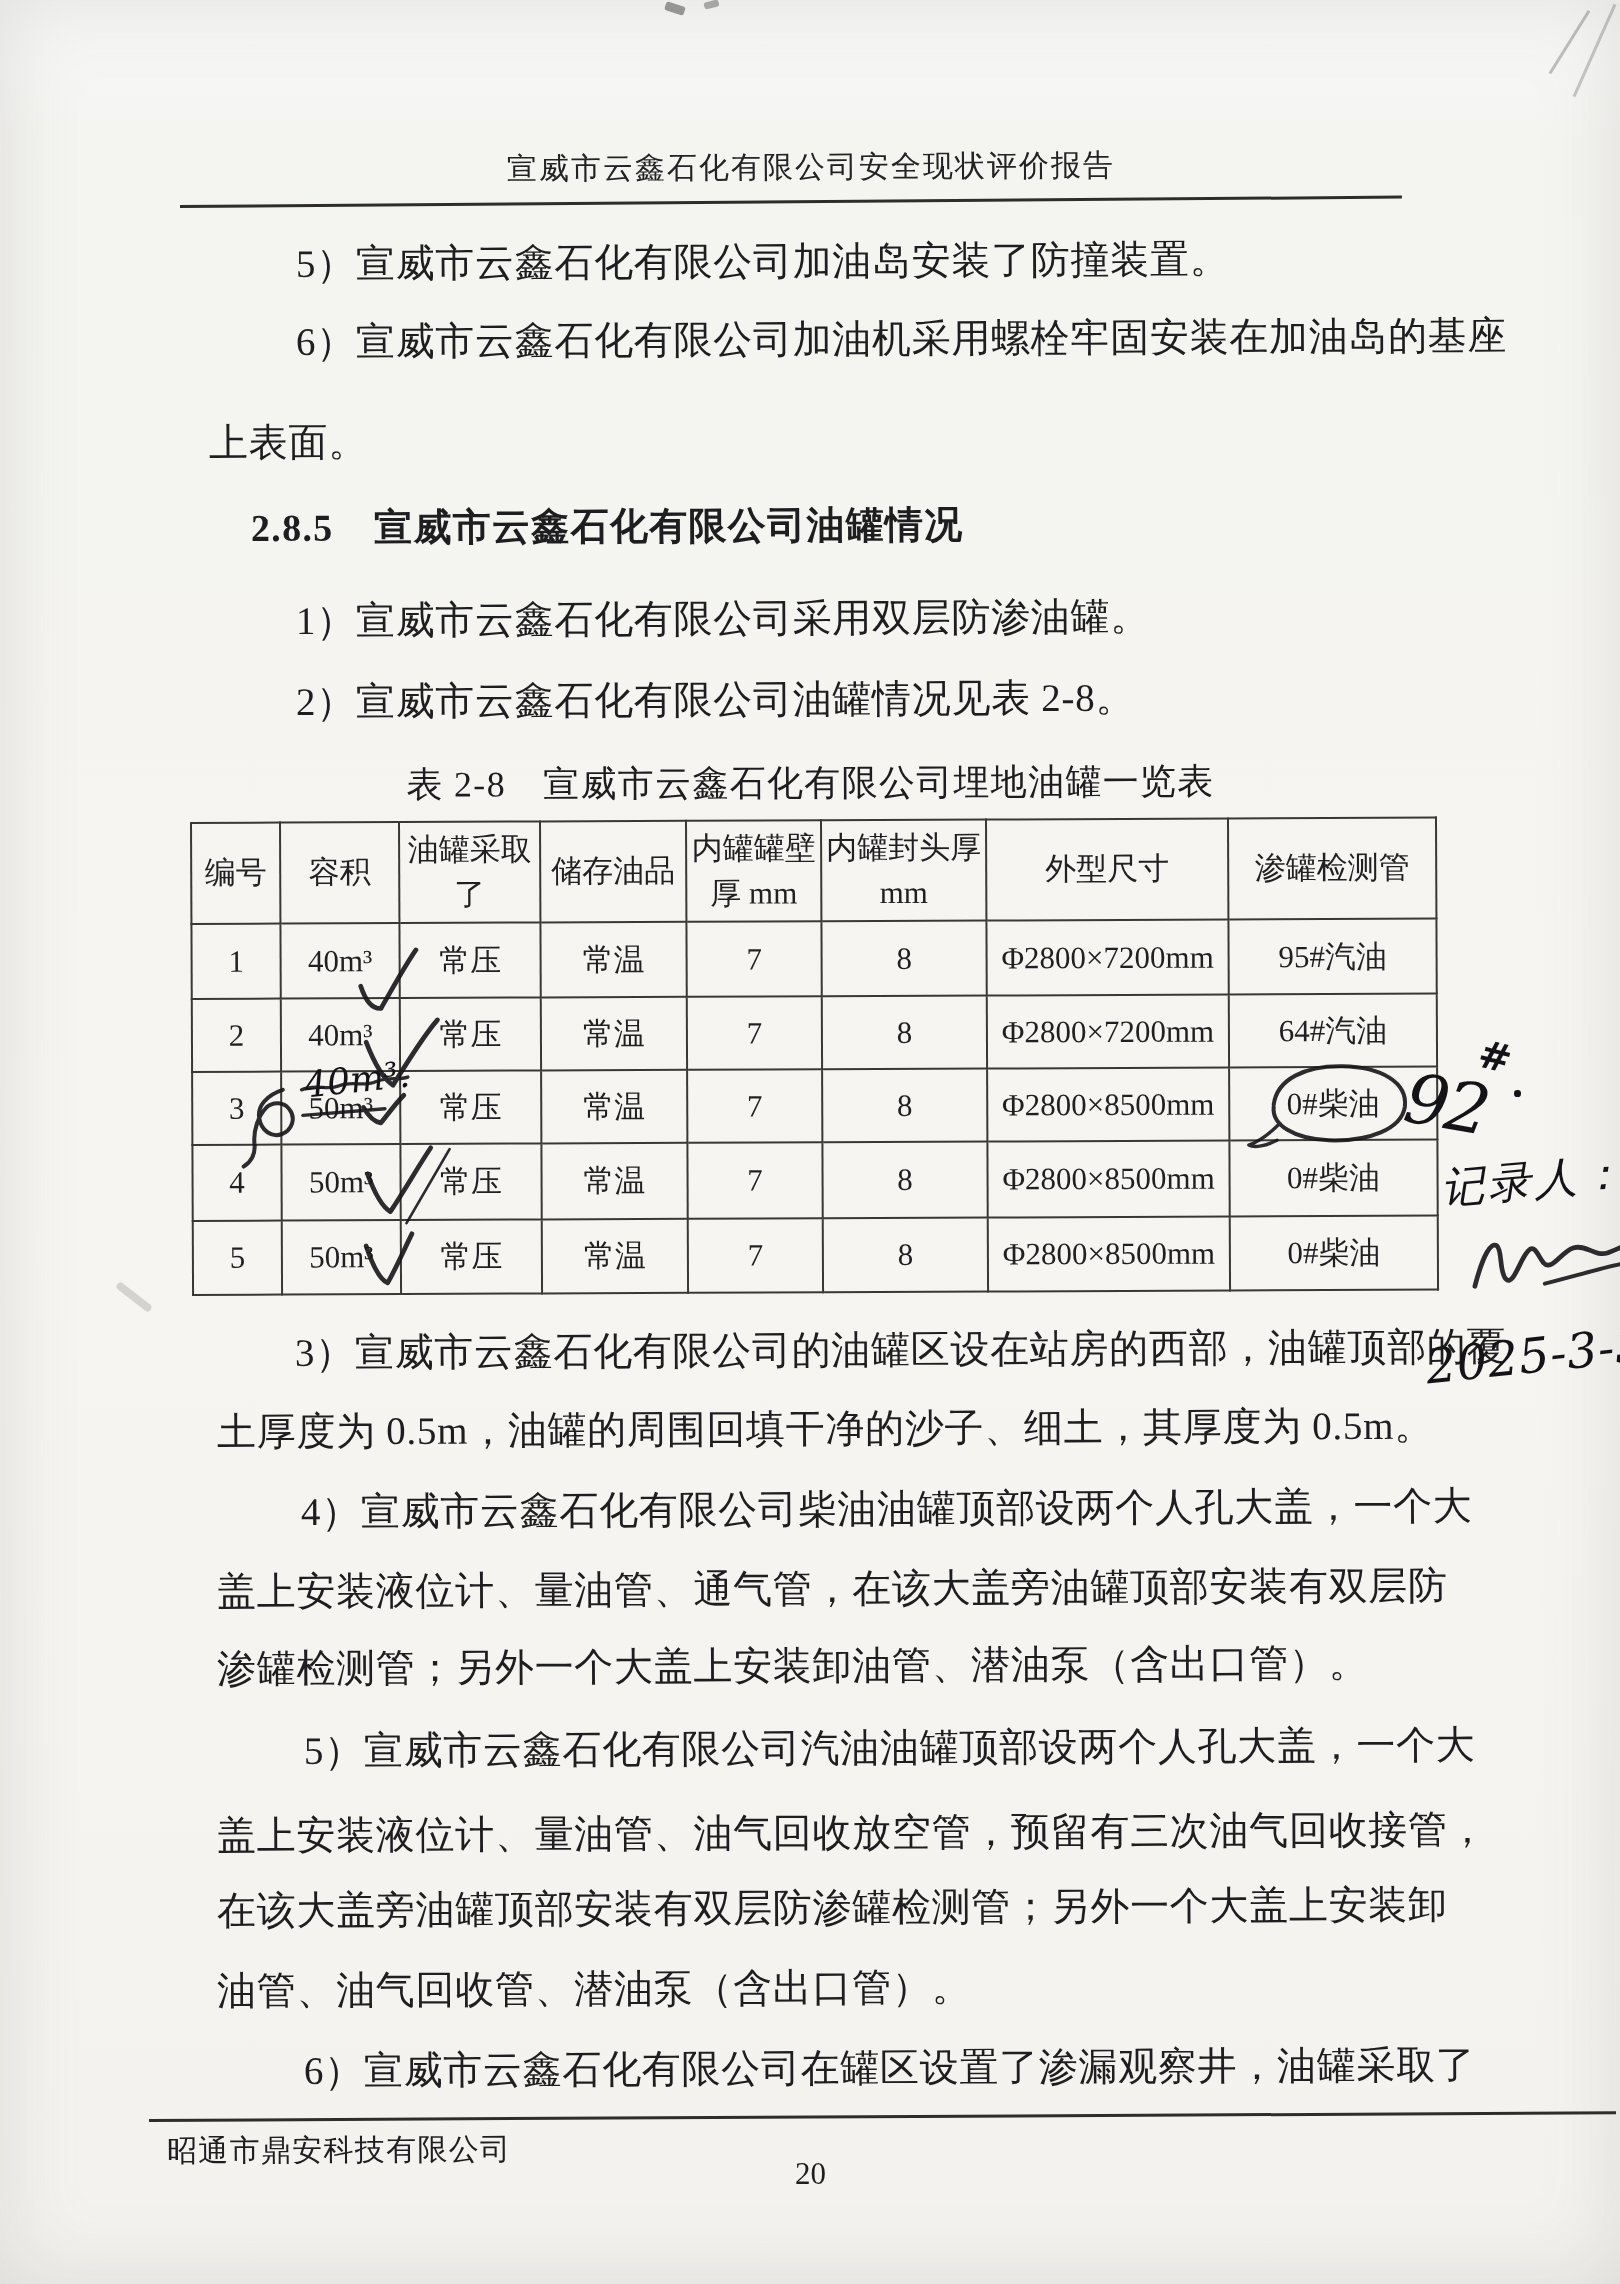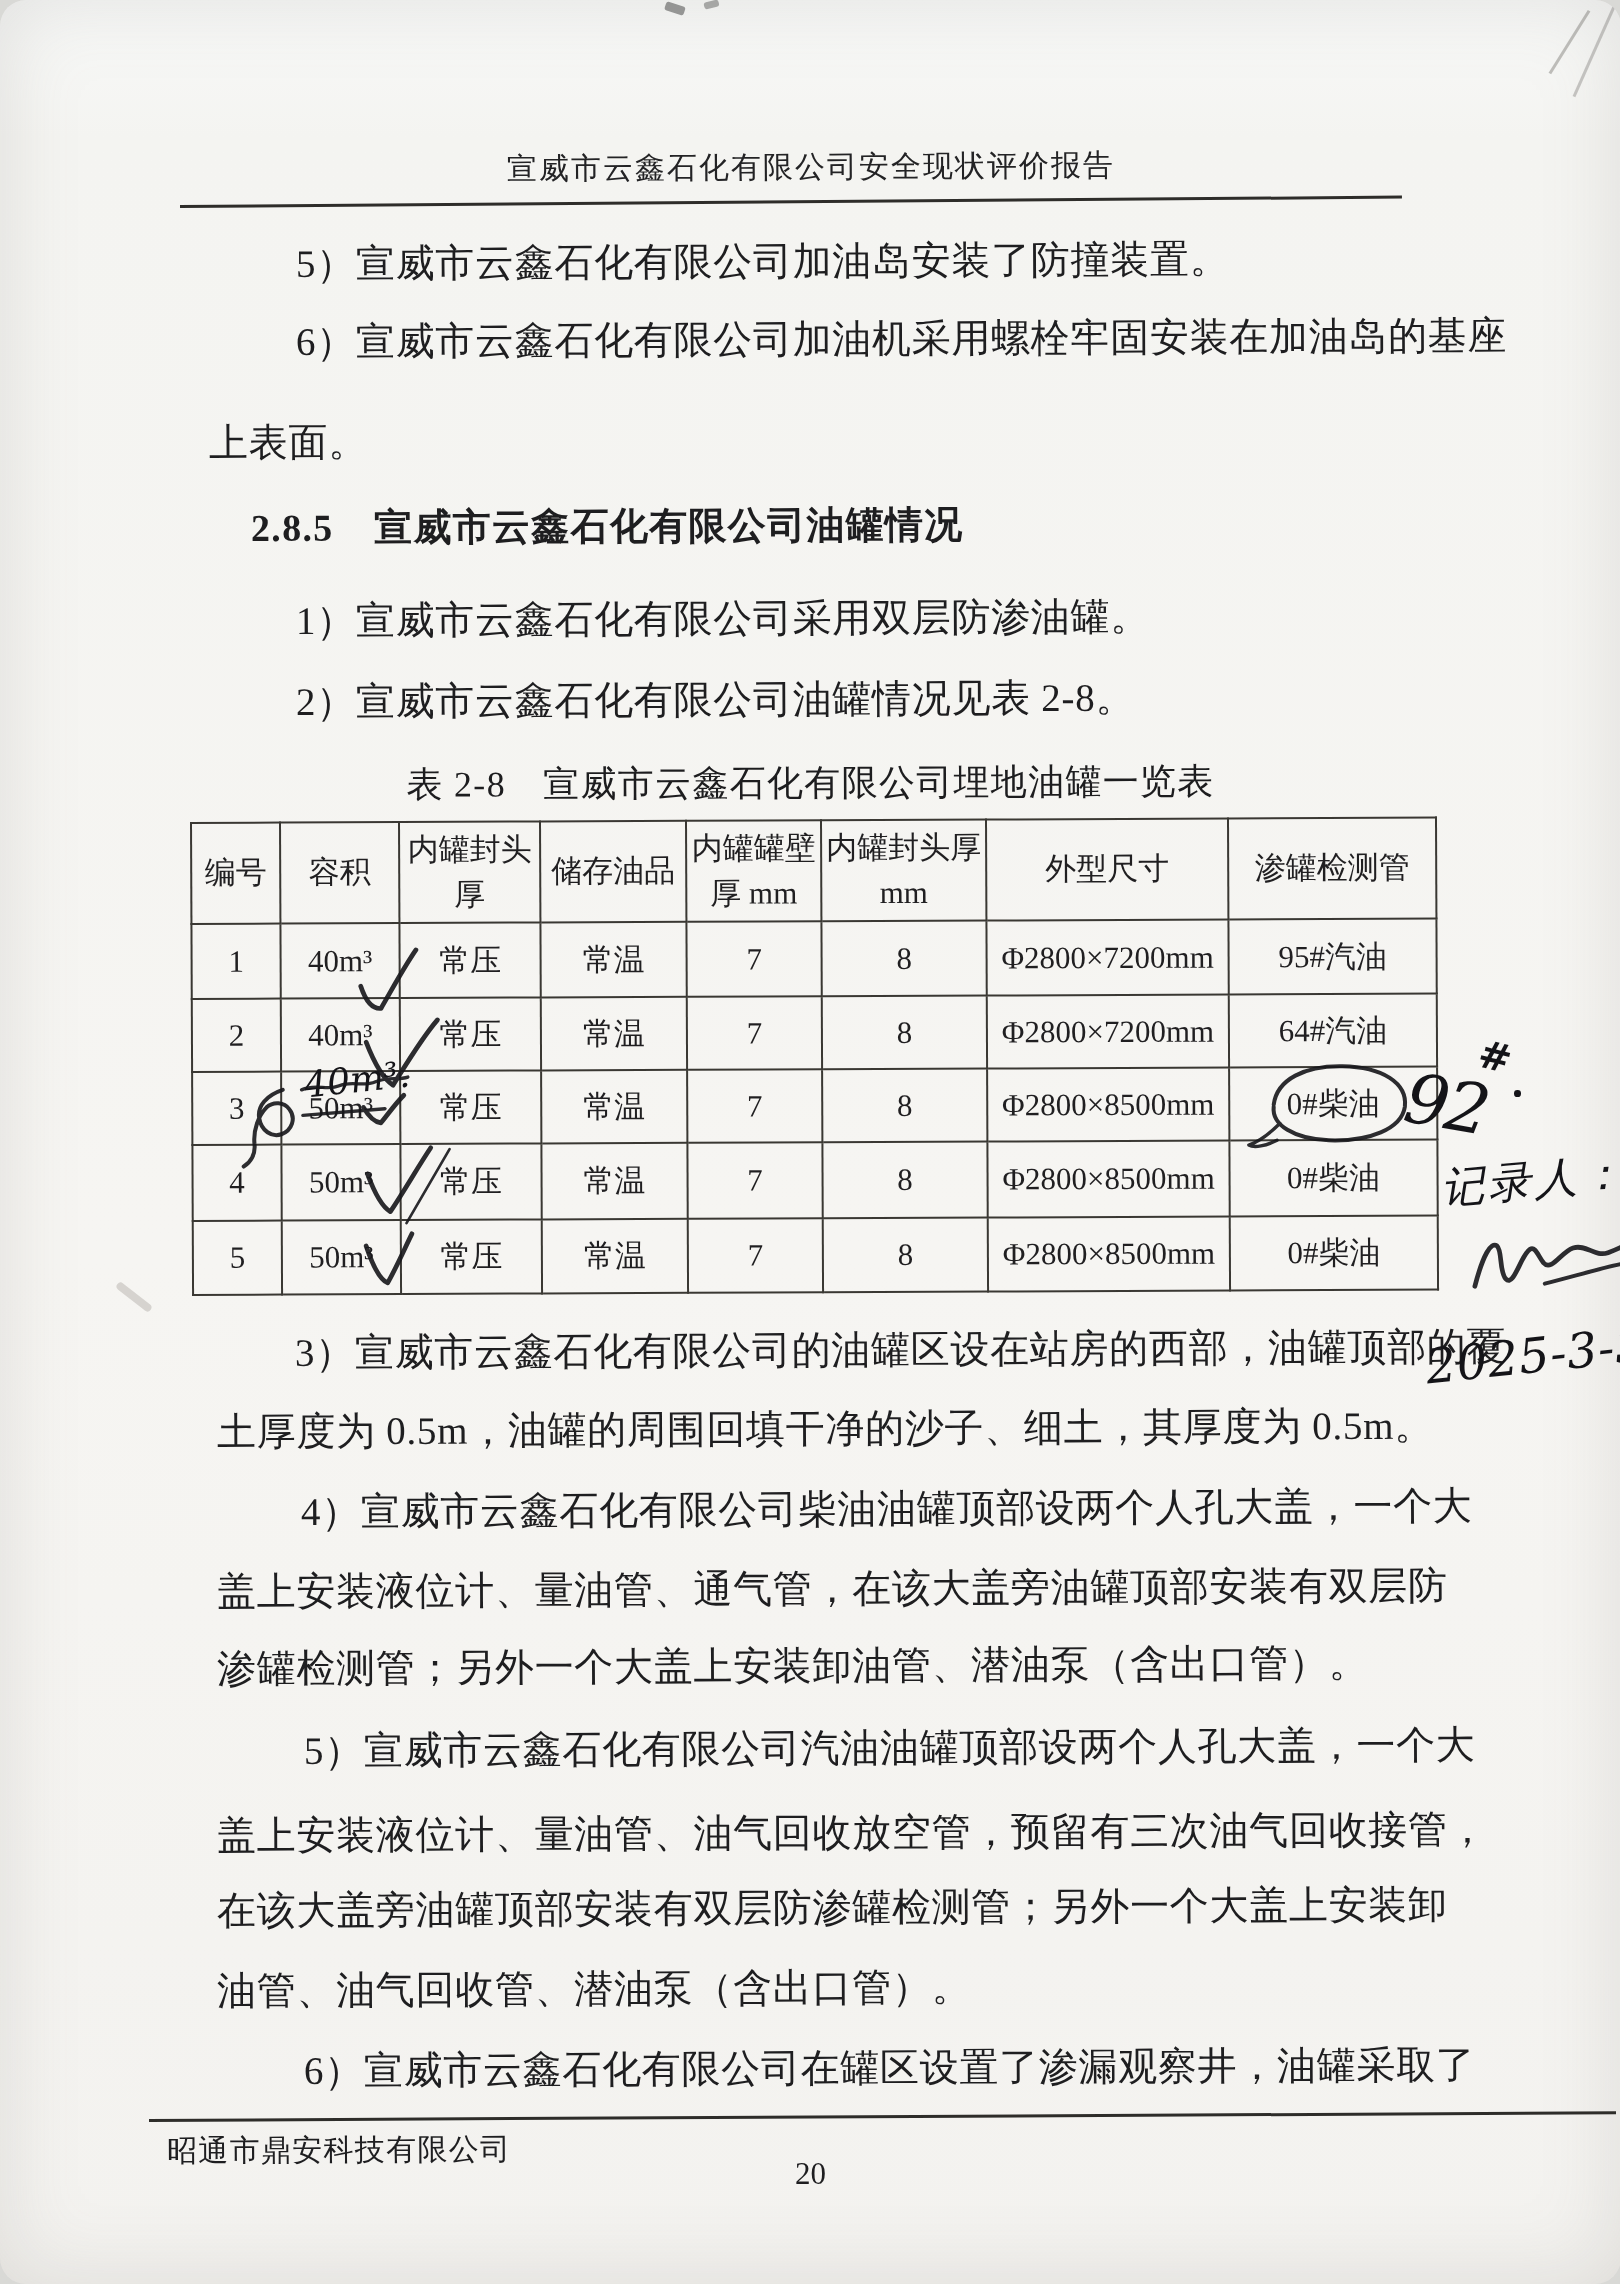--- a/index.html
+++ b/index.html
@@ -5,21 +5,20 @@
   html,body{margin:0;padding:0;background:#d9d9d6;}
   #page{
     position:relative;
     width:1621px;height:2284px;
     margin:0 auto;
     overflow:hidden;
     background:linear-gradient(180deg,#f8f9f8 0%,#f4f4f1 6%,#f6f5f2 55%,#f3f2ef 100%);
     box-shadow:inset 0 0 81px rgba(120,118,110,.18);
     font-family:"Liberation Serif","DejaVu Serif",serif;
     color:#1e1e20;
-    border-radius:26px;
   }
   .line{
     position:absolute;
     font-size:39px;
     white-space:nowrap;
     letter-spacing:0.7px;
     transform:rotate(-0.3deg);
     transform-origin:left center;
   }
   .heading{font-weight:bold;font-size:38px;letter-spacing:1.3px;}
@@ -86,21 +85,21 @@
         <col style="width:146px">
       <col style="width:135px">
         <col style="width:165px">
         <col style="width:242px">
         <col style="width:208px">
     </colgroup>
     <tbody>
         <tr style="height:101px">
       <th>编号</th>
       <th>容积</th>
-      <th>内罐封头厚</th>
+      <th>油罐采取了</th>
       <th>储存油品</th>
       <th>内罐罐壁厚 mm</th>
       <th>内罐封头厚 mm</th>
       <th>外型尺寸</th>
       <th>渗罐检测管</th>
     </tr>
     <tr style="height:75px">
       <td>1</td>
       <td>40m³</td>
       <td>常压</td>

